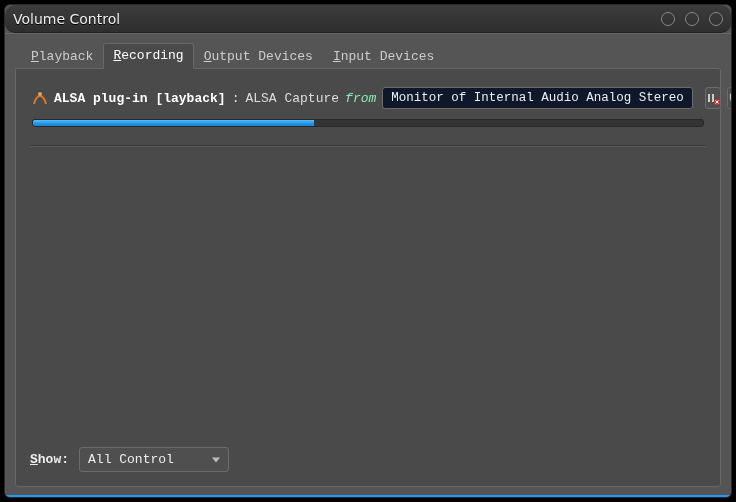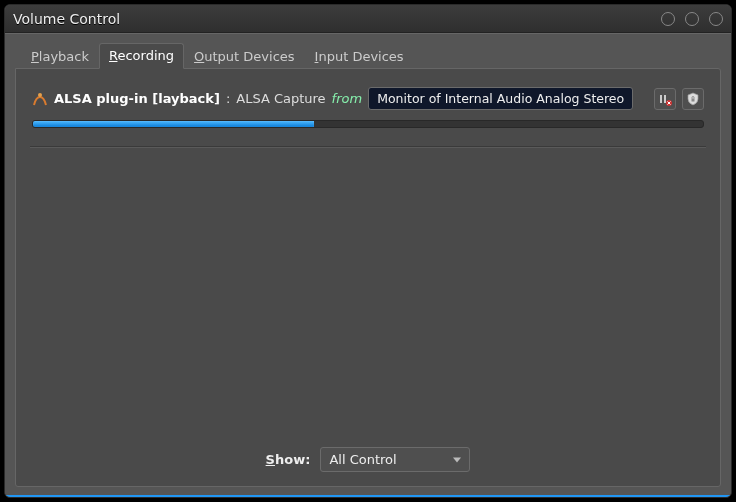--- a/index.html
+++ b/index.html
@@ -21,20 +21,21 @@
     overflow: hidden;
     box-shadow: 0 2px 8px rgba(0,0,0,0.6);
   }
   .titlebar {
     height: 28px;
     background: linear-gradient(#3c3c3c, #2f2f2f);
     border-bottom: 1px solid #222;
     display: flex;
     align-items: center;
     padding: 0 8px;
+    border-radius: 10px;
   }
   .titlebar .title {
     flex: 1;
     color: #eee;
     font-size: 14px;
     text-shadow: 0 1px 0 #000;
   }
   .winbtns { display: flex; gap: 10px; }
   .winbtn {
     width: 14px; height: 14px;
@@ -43,20 +44,21 @@
     background: transparent;
   }
   .client {
     flex: 1;
     background: #555;
     border-top: 1px solid #666;
     padding: 10px 10px 8px 10px;
     display: flex;
     flex-direction: column;
     border-bottom: 2px solid #2196f3;
+    font-family: Liberation Mono, monospace;
   }
   .tabs {
     display: flex;
     align-items: flex-end;
     height: 24px;
     padding-left: 6px;
   }
   .tab {
     padding: 4px 9px 5px 9px;
     color: #ccc;
@@ -132,21 +134,21 @@
   }
   .sep {
     height: 0;
     border-top: 1px solid #3a3a3a;
     border-bottom: 1px solid #5a5a5a;
     margin-top: 6px;
   }
   .footer {
     margin-top: auto;
     display: flex;
-    justify-content: center;
+    justify-content: flex-start;
     align-items: center;
     gap: 10px;
     padding-top: 6px;
   }
   .footer-label { color: #eee; font-weight: bold; }
   .footer-label .ul { text-decoration: underline; }
   .dropdown {
     min-width: 150px;
     border: 1px solid #6b6b6b;
     background: #4f4f4f;

